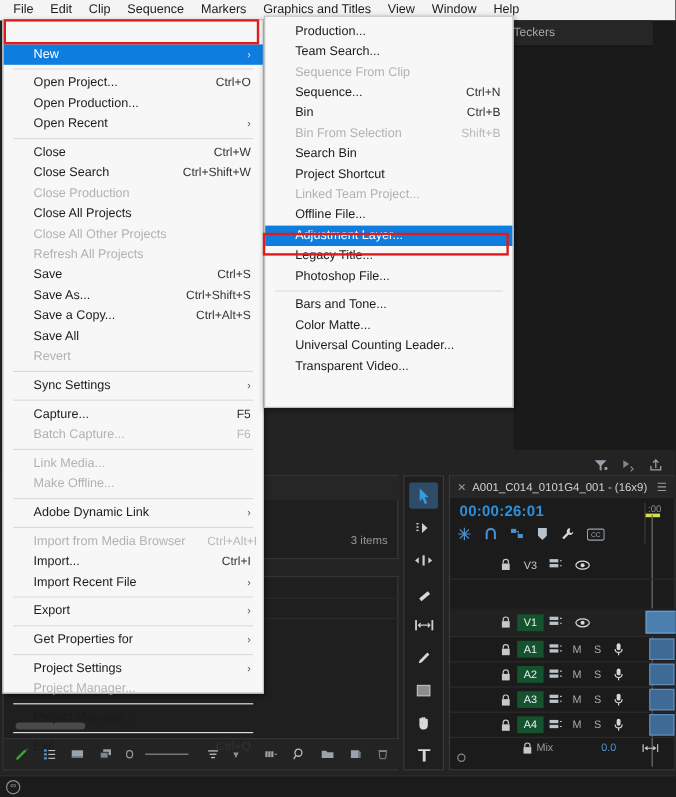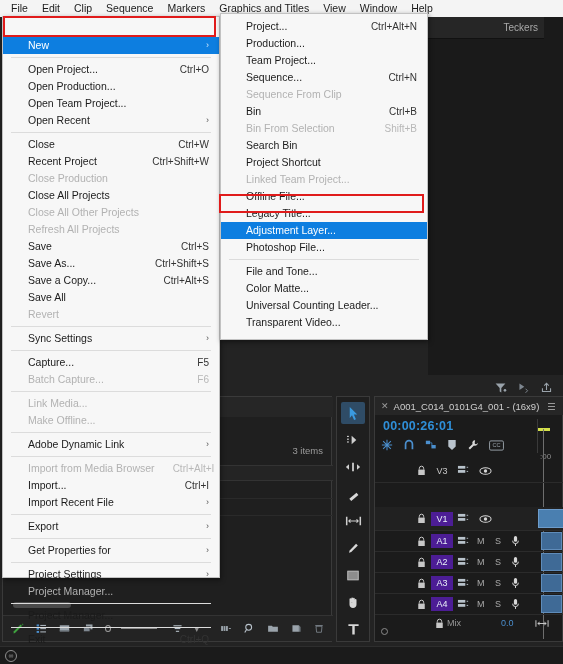--- a/index.html
+++ b/index.html
@@ -51,21 +51,21 @@
   #hl-adj { left: 219px; top: 194px; width: 205px; height: 19px; }
 
   
   .top-right-dark {
     position: absolute; left: 428px; top: 17px; width: 135px; height: 358px;
     background: #1a1a1a;
   }
   .tr-tabstrip {
     position: absolute; left: 428px; top: 17px; width: 116px; height: 22px;
     background: #262626; border-bottom: 1px solid #111;
-    display: flex; align-items: center; justify-content: flex-end;
+    display: flex; align-items: center; 
     padding-right: 6px;
   }
   .tr-tabstrip .tname { font-size: 10px; color: #a9a9a9; }
 
   
   .mid-toolrow {
     position: absolute; left: 220px; top: 376px; width: 343px; height: 22px;
     background: #232323; display: flex; align-items: center;
     justify-content: flex-end; gap: 10px; padding-right: 10px;
   }
@@ -151,42 +151,42 @@
     font-weight: bold; letter-spacing: .2px;
   }
   .tl-iconrow {
     position: absolute; left: 6px; top: 40px; width: 150px; height: 16px;
     display: flex; align-items: center; gap: 10px;
   }
   .tl-ruler-right {
     position: absolute; left: 162px; top: 22px; width: 27px; height: 34px;
     border-left: 1px solid #3a3a3a;
   }
-  .tl-ruler-right .tick { position: absolute; left: 2px; top: 1px; font-size: 8px; color: #8d8d8d; margin-top: 32px;}
+  .tl-ruler-right .tick { position: absolute; left: 2px; top: 1px; font-size: 8px; color: #8d8d8d;}
   .playhead {
     position: absolute; left: 168px; top: 32px; width: 1px; height: 210px;
     background: #6e6e6e;
   }
   .playhead-head {
     position: absolute; left: 163px; top: 31px; width: 12px; height: 3px;
     background: #d4e04a;
   }
 
   .track {
     position: absolute; left: 0; width: 189px;
     border-bottom: 1px solid #2b2b2b;
     display: flex; align-items: center;
   }
   .trk-lock { position: absolute; left: 42px; }
   .trk-name {
     position: absolute; left: 56px; width: 22px; height: 14px;
     font-size: 9px; color: #c8c8c8; display: flex; align-items: center;
     justify-content: center;
   }
-  .trk-name.on { background: #4c1d95; color: #e8f1f8; }
+  .trk-name.on { background: #14532d; color: #e8f1f8; }
   .trk-sync { position: absolute; left: 82px; }
   .trk-eye { position: absolute; left: 104px; }
   .trk-m { position: absolute; left: 102px; font-size: 9px; color: #a9a9a9; }
   .trk-s { position: absolute; left: 120px; font-size: 9px; color: #a9a9a9; }
   .trk-mic { position: absolute; left: 136px; }
   .clip-v {
     position: absolute; left: 163px; right: 0; top: 2px; bottom: 2px;
     background: #4a7fb0; border: 1px solid #6d9ccb;
   }
   .clip-a {
@@ -641,34 +641,31 @@
     <div class="sep"></div>
 
     <div class="item">
       <span class="lbl">Open Project...</span>
       <span class="accel">Ctrl+O</span>
     </div>
     <div class="item">
       <span class="lbl">Open Production...</span>
     </div>
     <div class="item">
-      <span class="lbl">Open Team Project...</span>
-    </div>
-    <div class="item">
       <span class="lbl">Open Recent</span>
       <span class="arrow">›</span>
     </div>
     <div class="sep"></div>
 
     <div class="item">
       <span class="lbl">Close</span>
       <span class="accel">Ctrl+W</span>
     </div>
     <div class="item">
-      <span class="lbl">Recent Project</span>
+      <span class="lbl">Close Search</span>
       <span class="accel">Ctrl+Shift+W</span>
     </div>
     <div class="item dim">
       <span class="lbl">Close Production</span>
     </div>
     <div class="item">
       <span class="lbl">Close All Projects</span>
     </div>
     <div class="item dim">
       <span class="lbl">Close All Other Projects</span>
@@ -768,68 +765,64 @@
     <div class="sep"></div>
 
     <div class="item">
       <span class="lbl">Exit</span>
       <span class="accel">Ctrl+Q</span>
     </div>
   </div>
 
   <div class="dropdown" id="new-submenu">
     <div class="item">
-      <span class="lbl">Project...</span>
-      <span class="accel">Ctrl+Alt+N</span>
-    </div>
-    <div class="item">
       <span class="lbl">Production...</span>
     </div>
     <div class="item">
-      <span class="lbl">Team Project...</span>
+      <span class="lbl">Team Search...</span>
+    </div>
+    <div class="item dim">
+      <span class="lbl">Sequence From Clip</span>
     </div>
     <div class="item">
       <span class="lbl">Sequence...</span>
       <span class="accel">Ctrl+N</span>
     </div>
-    <div class="item dim">
-      <span class="lbl">Sequence From Clip</span>
-    </div>
     <div class="item">
       <span class="lbl">Bin</span>
       <span class="accel">Ctrl+B</span>
     </div>
     <div class="item dim">
       <span class="lbl">Bin From Selection</span>
       <span class="accel">Shift+B</span>
     </div>
     <div class="item">
       <span class="lbl">Search Bin</span>
     </div>
     <div class="item">
       <span class="lbl">Project Shortcut</span>
     </div>
     <div class="item dim">
       <span class="lbl">Linked Team Project...</span>
     </div>
     <div class="item">
       <span class="lbl">Offline File...</span>
     </div>
-    <div class="item">
-      <span class="lbl">Legacy Title...</span>
-    </div>
     <div class="item sel">
       <span class="lbl">Adjustment Layer...</span>
     </div>
     <div class="item">
+      <span class="lbl">Legacy Title...</span>
+    </div>
+    <div class="item">
       <span class="lbl">Photoshop File...</span>
     </div>
     <div class="sep"></div>
     <div class="item">
-      <span class="lbl">File and Tone...</span>
+      <span class="lbl">Bars and Tone...</span>
     </div>
     <div class="item">
       <span class="lbl">Color Matte...</span>
     </div>
     <div class="item">
       <span class="lbl">Universal Counting Leader...</span>
     </div>
     <div class="item">
       <span class="lbl">Transparent Video...</span>
     </div>

